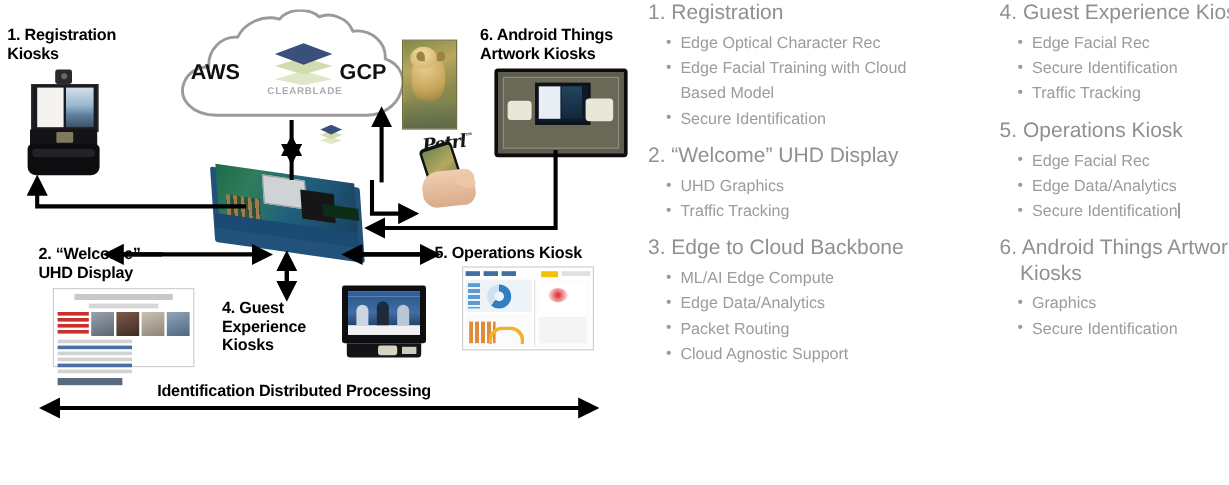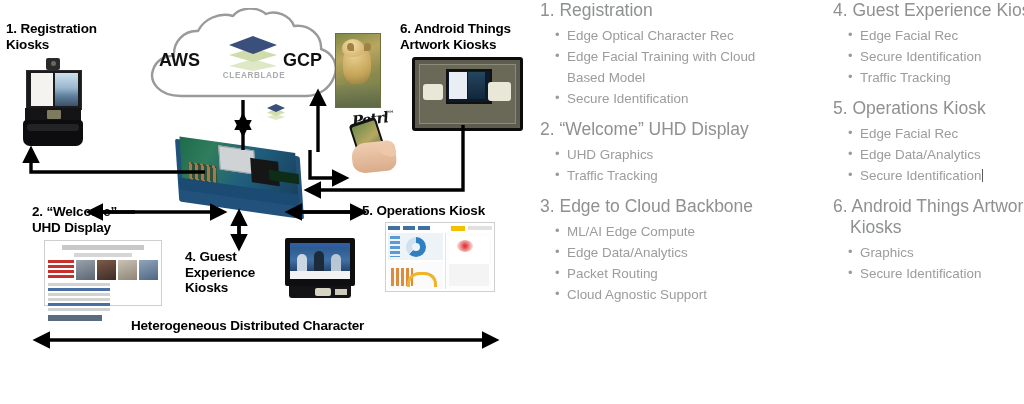--- a/index.html
+++ b/index.html
@@ -401,21 +401,21 @@
     </div>
 
     <div class="dlabel" style="left:185px;top:249px;">
       <div>4. Guest</div>
       <div>Experience</div>
       <div>Kiosks</div>
     </div>
 
     <div class="dlabel" style="left:362px;top:203px;">5. Operations Kiosk</div>
 
-    <div class="dlabel" style="left:131px;top:318px;">Heterogeneous Distributed Character</div>
+    <div class="dlabel" style="left:131px;top:318px;">Identification Distributed Processing</div>
   </div>
 
   <div class="txtcol col1" id="col1">
       <div class="sec">
         <h3>1. Registration</h3>
         <ul>
           <li><span>Edge Optical Character Rec</span></li>
           <li><span>Edge Facial Training with Cloud Based Model</span></li>
           <li><span>Secure Identification</span></li>
         </ul>

